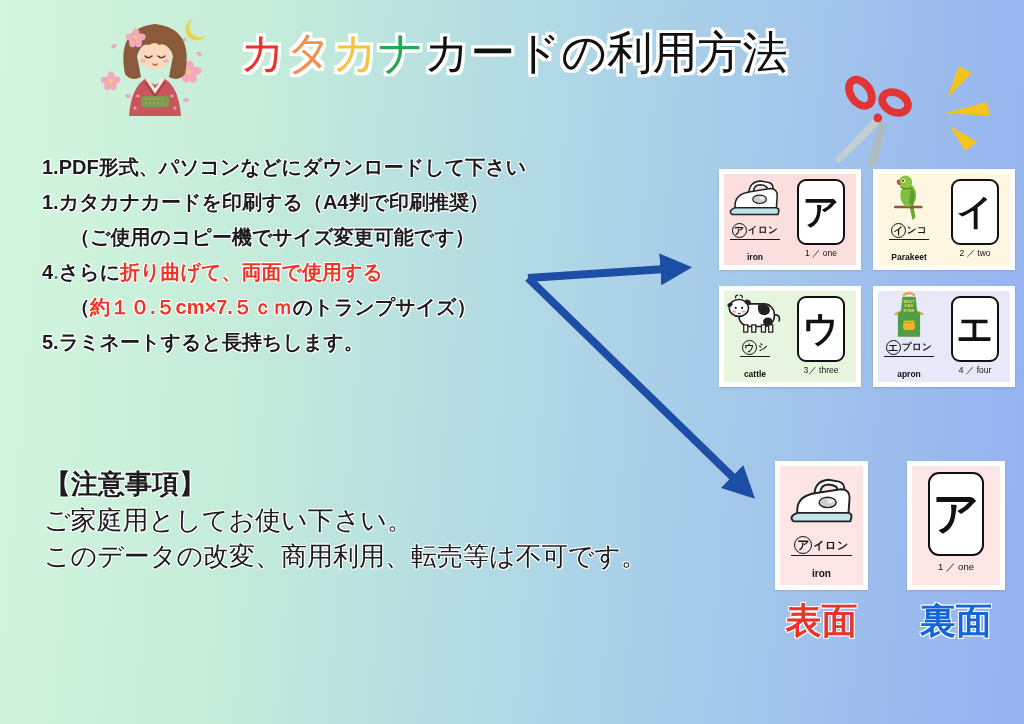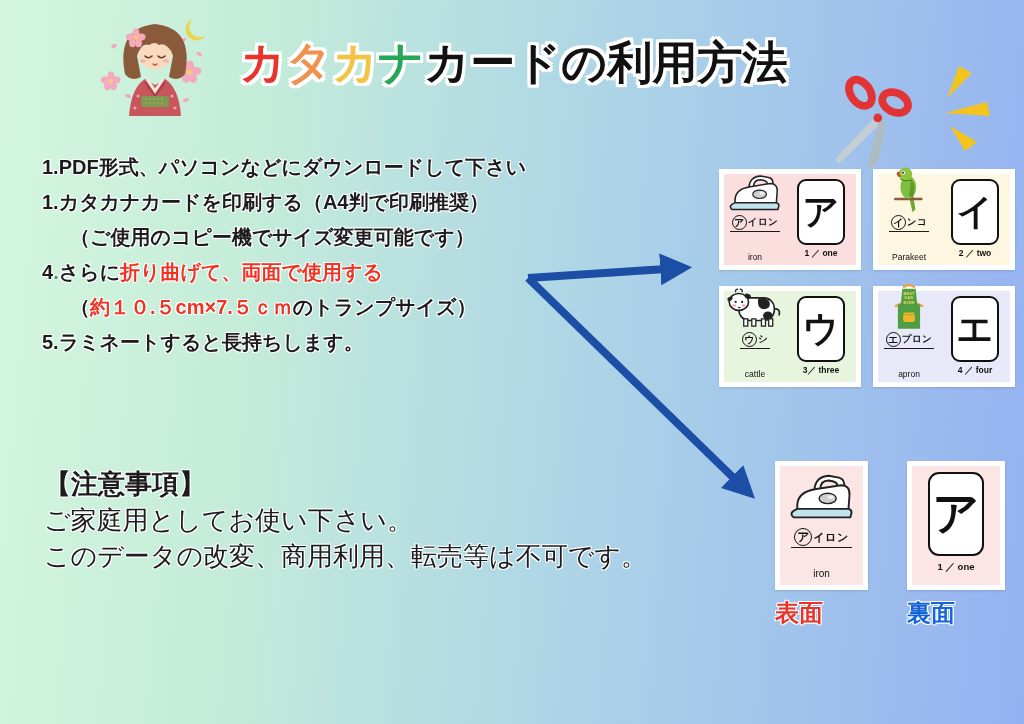--- a/index.html
+++ b/index.html
@@ -4,21 +4,21 @@
 <style>
   * { margin:0; padding:0; box-sizing:border-box; }
   body { background:#888; }
   .stage {
     position:relative; width:1024px; height:724px; overflow:hidden;
     background:linear-gradient(95deg,#d4f6de 0%,#c4ecd9 25%,#aed6e6 55%,#94b1f1 100%);
     font-family:"Liberation Sans","DejaVu Sans",sans-serif;
   }
   
   .title {
-    position:absolute; left:240px; top:33px; font-size:45px; font-weight:700;
+    position:absolute; left:240px; top:23px; font-size:45px; font-weight:400;
     letter-spacing:0px; white-space:nowrap; color:#111;
     text-shadow:-3px -3px 0 #fff,3px -3px 0 #fff,-3px 3px 0 #fff,3px 3px 0 #fff,
                  0 -3px 0 #fff,0 3px 0 #fff,-3px 0 0 #fff,3px 0 0 #fff;
   }
   .title .c1{color:#e8342a}.title .c2{color:#f0914e}.title .c3{color:#f5c344}.title .c4{color:#27a658}
   
   .instructions {
     position:absolute; left:42px; top:150px; font-size:20px; line-height:35px;
     font-weight:600; color:#1c1c1e; white-space:nowrap;
     text-shadow:-1px -1px 0 #fff,1px -1px 0 #fff,-1px 1px 0 #fff,1px 1px 0 #fff;
@@ -42,39 +42,39 @@
   .pair { position:absolute; width:142px; height:101px; background:#fff; padding:5px;
           box-shadow:0 1px 2px rgba(0,0,0,.12); }
   .pair-inner { width:100%; height:100%; display:flex; }
   .pink{background:#fbdede}.cream{background:#fdf6e0}.grn{background:#e7f5df}.lav{background:#e7e8f8}
   .pair-left { width:62px; display:flex; flex-direction:column; align-items:center; justify-content:flex-end; padding-bottom:3px; }
   .pair-left .illus { flex:1; display:flex; align-items:center; justify-content:center; }
   .word-row { display:flex; align-items:center; gap:1px; border-bottom:1.5px solid #1a1a1a; padding:0 2px 1px 2px; }
   .ci { display:inline-flex; width:15px; height:15px; border:1.7px solid #111; border-radius:50%;
         align-items:center; justify-content:center; font-size:10px; font-weight:700; color:#111; }
   .wr { font-size:9.5px; font-weight:700; color:#111; letter-spacing:.5px; }
-  .eng { font-size:8.5px; font-weight:400; color:#111; margin-top:20px; }
+  .eng { font-size:8.5px; font-weight:700; color:#111; margin-top:12px; }
   .pair-right { flex:1; display:flex; flex-direction:column; align-items:center; justify-content:center; }
   .kana-card { width:48px; height:66px; background:#fff; border:2.5px solid #111; border-radius:9px;
                display:flex; align-items:center; justify-content:center; font-size:36px; font-weight:700; color:#111; }
-  .num { font-size:8.5px; font-weight:700; color:#111; margin-top:3px; }
+  .num { font-size:8.5px; font-weight:400; color:#111; margin-top:3px; }
   
   .bigcard { position:absolute; background:#fff; padding:5px; box-shadow:0 1px 2px rgba(0,0,0,.12); }
   .bigcard .inner { width:100%; height:100%; background:#fbe5e5; display:flex; flex-direction:column;
                     align-items:center; justify-content:flex-end; padding-bottom:6px; }
   .front { left:775px; top:461px; width:93px; height:129px; }
   .back  { left:907px; top:461px; width:98px; height:129px; }
   .front .word-row { padding:0 3px 1px 3px; }
   .front .ci { width:18px; height:18px; font-size:12px; }
   .front .wr { font-size:11px; }
   .front .eng { font-size:10px; }
   .back .inner { justify-content:center; }
   .back .kana-card { width:56px; height:84px; font-size:46px; border-radius:11px; }
   .back .num { font-size:9.5px; margin-top:5px; }
-  .side-label { position:absolute; top:597px; text-align:left; font-size:24px; font-weight:800;
+  .side-label { position:absolute; top:597px; text-align:center; font-size:36px; font-weight:800;
                 text-shadow:-1px -1px 0 #fff,1px -1px 0 #fff,-1px 1px 0 #fff,1px 1px 0 #fff; }
   .front-label { left:775px; width:93px; color:#e8342a; }
   .back-label  { left:907px; width:98px; color:#1565d8; }
 </style>
 </head>
 <body>
 
 <div class="stage">
 
   <svg class="girl" viewBox="0 0 114 108">

